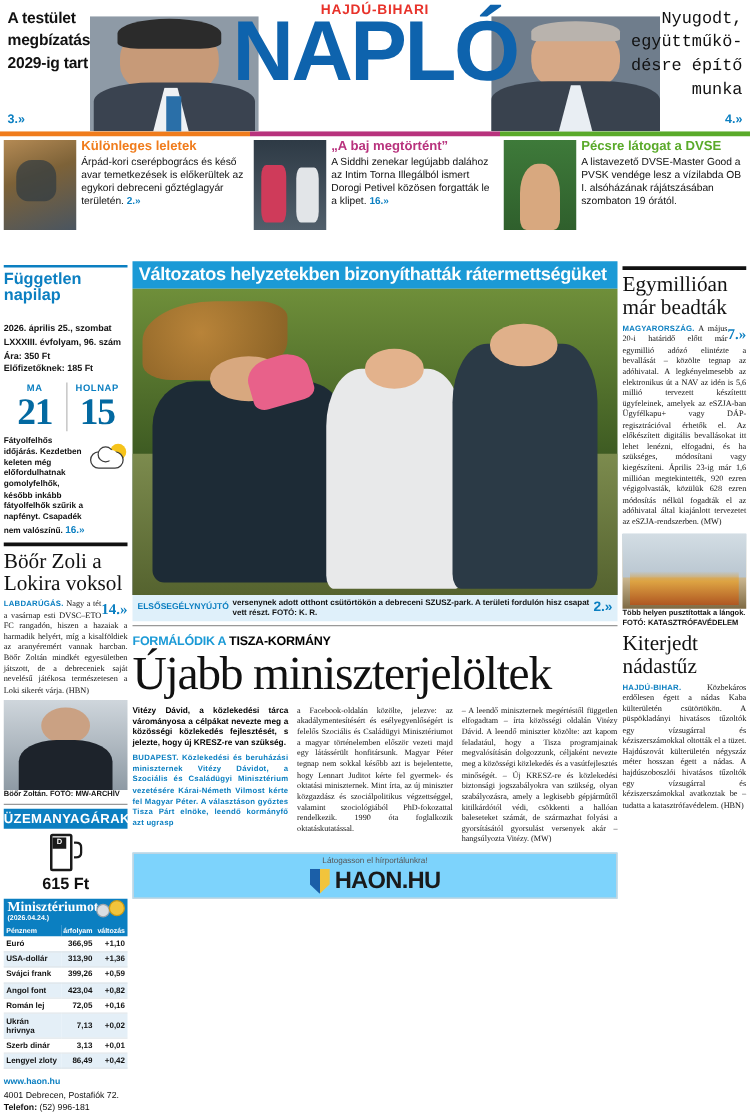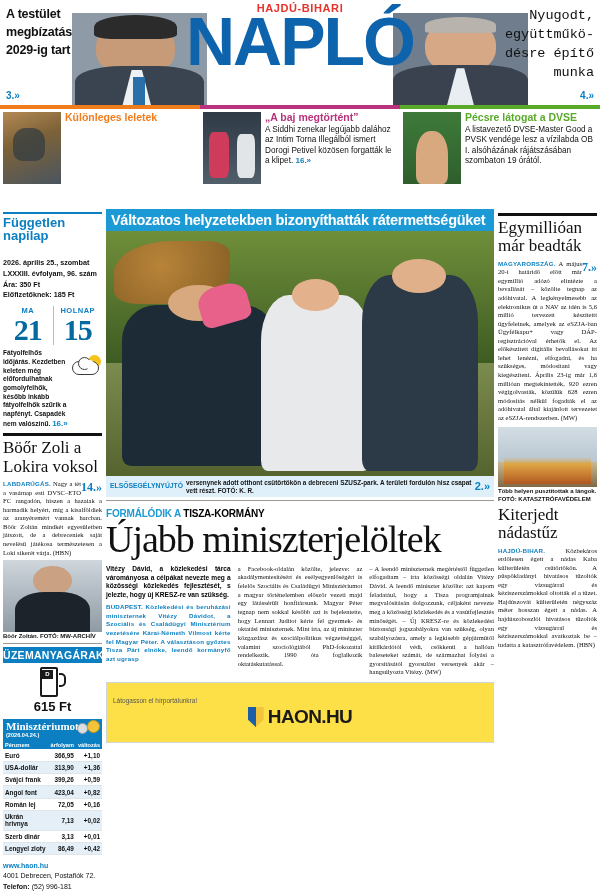--- a/index.html
+++ b/index.html
@@ -165,21 +165,21 @@
   .main-head {
     font-family:"Liberation Serif", serif; font-size: 38px; line-height: 1.02;
     color:#111; letter-spacing:-1px; margin: 1px 0 6px;
   }
   .cols3 { column-count: 3; column-gap: 7px; }
   .artbody { font-family:"Liberation Serif", serif; font-size: 6.5px; line-height: 1.33; color:#111; text-align: justify; hyphens:auto;}
   .artbody .lead-tag { font-size:6.2px; }
   .intro-bold { font-family:"Liberation Sans",sans-serif; font-weight:bold; font-size:6.6px; line-height:1.34; text-align:justify;}
 
   
-  .haon { border:1px solid #cfd6db; padding:14px 6px; text-align:left; margin-top:5px; background:#fde047;}
+  .haon { border:1px solid #cfd6db; padding:2px 6px; text-align:center; margin-top:5px; background:#7dd3fc;}
   .haon-sub { font-size:6.5px; color:#555; margin-bottom:2px;}
   .haon-row { display:flex; align-items:center; justify-content:center; gap:4px;}
   .haon-logo { width:16px; height:20px; background:linear-gradient(90deg,#1b5fa8 0 50%,#f2c43c 50% 100%); clip-path: polygon(0 0,100% 0,100% 62%,50% 100%,0 62%);}
   .haon-txt { font-size:19px; font-weight:bold; color:#1a1a1a; letter-spacing:-.6px;}
 
   
   .rt-photo { width:100%; height:60px; background:linear-gradient(180deg,#9fb7c9 0%,#c9b58e 60%,#7e6a44 100%); position:relative; overflow:hidden;}
   .rt-photo .fire{position:absolute;left:6%;bottom:6%;width:88%;height:44%;background:linear-gradient(0deg,#b4541d,#e0a23b 70%,rgba(224,162,59,0) 100%);opacity:.9;}
   .rt-photo .smoke{position:absolute;left:0;top:0;width:100%;height:58%;background:linear-gradient(180deg,#d3dde4,#b9c6d0);}
 </style>
@@ -218,20 +218,21 @@
     <div class="tr orange"></div>
     <div class="tr magenta"></div>
     <div class="tr green"></div>
   </div>
 
   <div class="teasers">
     <div class="teaser">
       <div class="teaser-img t1img"></div>
       <div class="teaser-body">
         <div class="teaser-title orange">Különleges leletek</div>
+        <div class="teaser-text"><span>Árpád-kori cserépbogrács és késő avar temetkezések is elő­kerültek az egykori debreceni gőztéglagyár területén.</span> <span class="pg">2.»</span></div>
       </div>
     </div>
     <div class="teaser">
       <div class="teaser-img t2img"></div>
       <div class="teaser-body">
         <div class="teaser-title magenta">„A baj megtörtént”</div>
         <div class="teaser-text"><span>A Siddhi zenekar legújabb da­lához az Intim Torna Illegálból ismert Dorogi Petivel közösen forgatták le a klipet.</span> <span class="pg">16.»</span></div>
       </div>
     </div>
     <div class="teaser">

